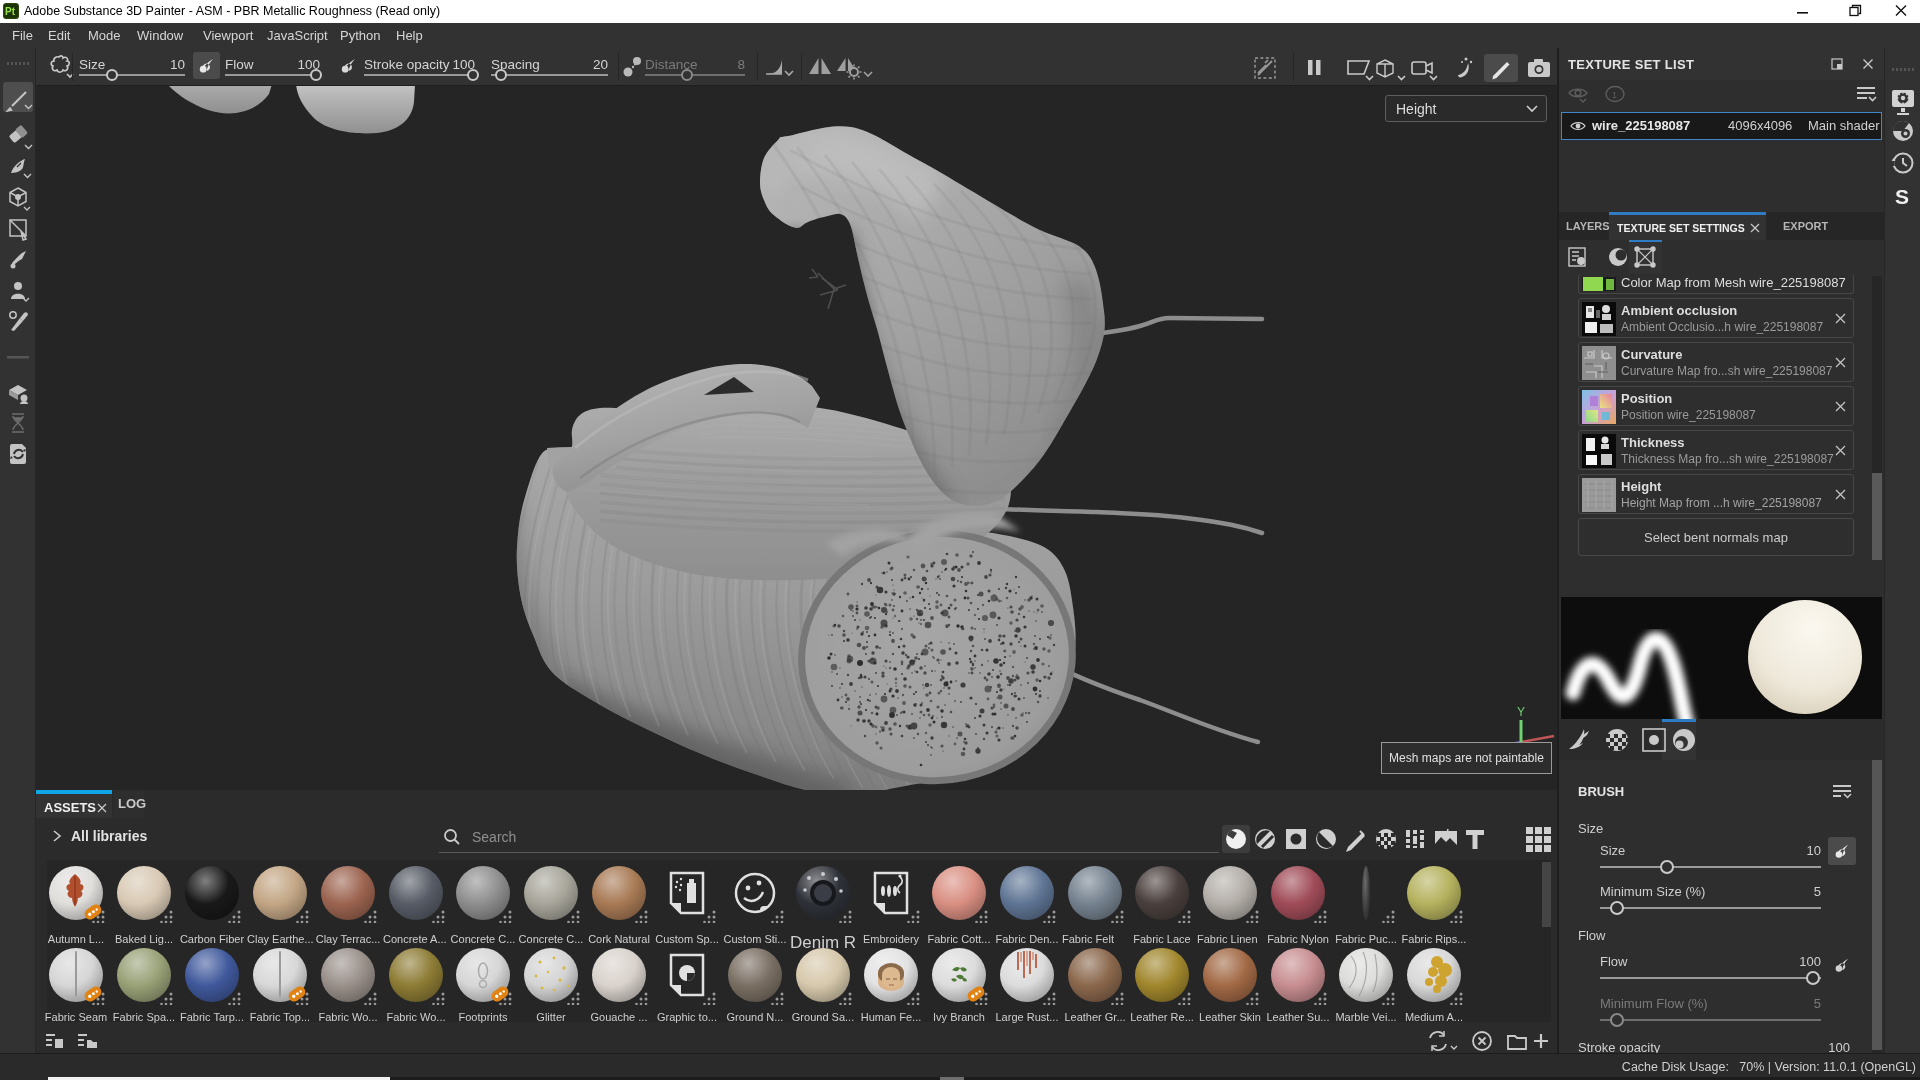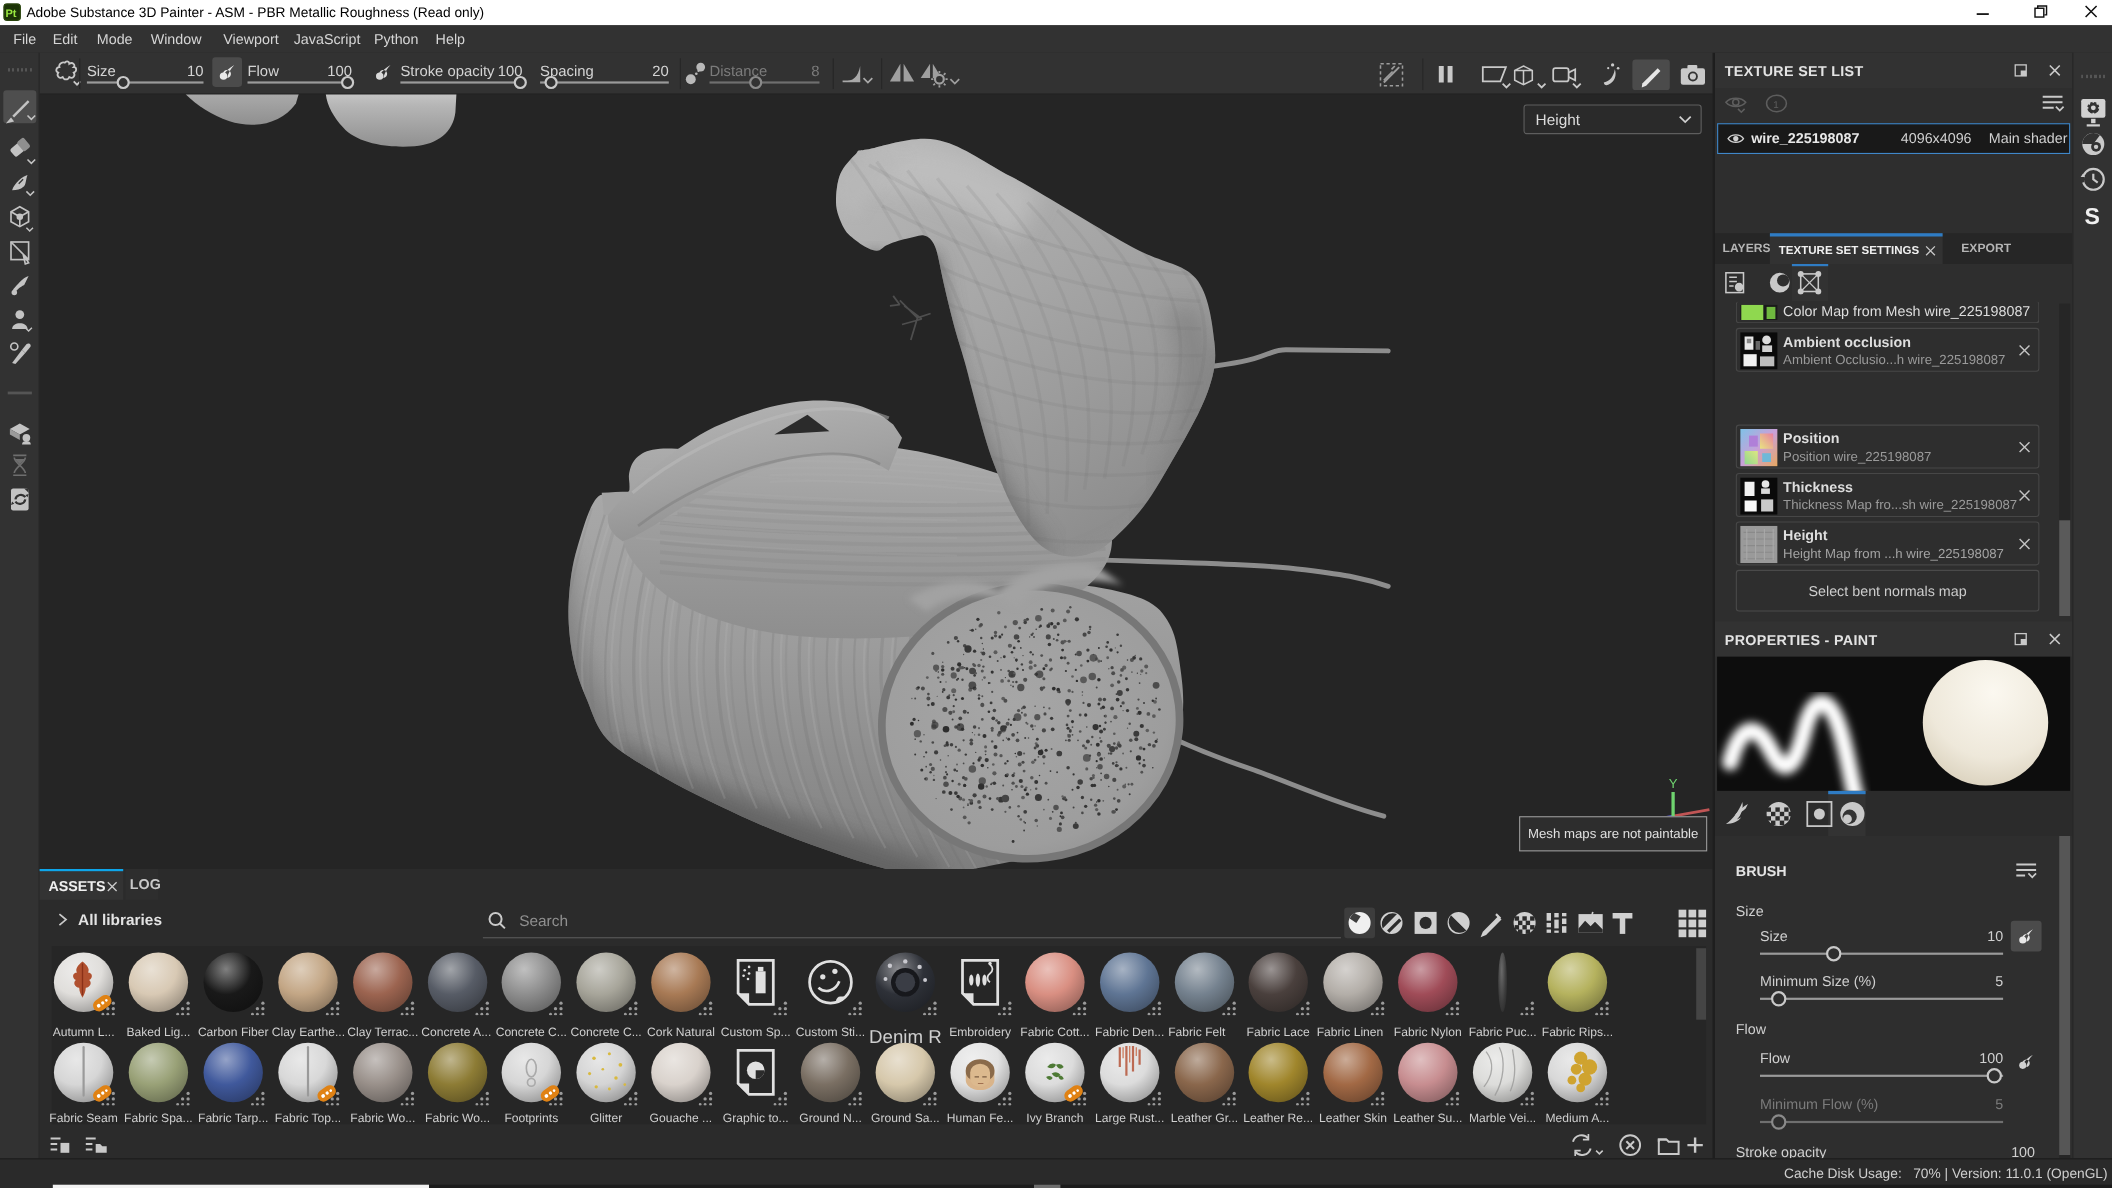--- a/index.html
+++ b/index.html
@@ -1052,21 +1052,21 @@
       <path d="M55 50 L22 56" stroke="#5a5ad0" stroke-width="2.5"></path>
       <path d="M55 50 L88 44" stroke="#c05555" stroke-width="2.5"></path>
       <path d="M55 50 L55 28" stroke="#6fd36f" stroke-width="3"></path>
       <text x="51" y="24" font-size="12" fill="#6fd36f" font-family="Liberation Sans">Y</text>
     </svg>
     <div class="abs" style="left:1345px;top:656px;width:171px;height:32px;background:#2d2d2d;border:1px solid #9a9a9a;display:flex;align-items:center;justify-content:center">
       <span style="font-size:12px;color:#e0e0e0">Mesh maps are not paintable</span>
     </div>
   </div>
 <div class="abs" style="left:36px;top:790px;width:1521px;height:263px;background:#2b2b2b">
-    <div class="abs" style="left:0;top:0;width:76px;height:28px;background:#333333;border-top:2px solid #0ea5e9">
+    <div class="abs" style="left:0;top:0;width:76px;height:28px;background:#333333;border-top:4px solid #0ea5e9">
       <span class="tx" style="left:8px;top:6px;font-size:13px;font-weight:bold;color:#f0f0f0">ASSETS</span>
       <svg class="abs" style="left:61px;top:9px" width="10" height="10" viewBox="0 0 10 10">
         <path d="M1 1 L9 9 M9 1 L1 9" stroke="#c9c9c9" stroke-width="1.2"></path>
       </svg>
     </div>
     <div class="abs" style="left:78px;top:0;width:30px;height:28px;background:#2e2e2e">
       <span class="tx" style="left:4px;top:6px;font-size:13px;font-weight:bold;color:#c9c9c9">LOG</span>
     </div>
     <svg class="abs" style="left:16px;top:40px" width="10" height="12" viewBox="0 0 10 12">
       <path d="M2 1 L8 6 L2 11" fill="none" stroke="#c9c9c9" stroke-width="1.6"></path>
@@ -1902,20 +1902,38 @@
         <path d="M4 4 h8 v12 h-8 Z" fill="#e8e8e8"></path>
         <path d="M6 6 h4 v4 h-4Z" fill="#888"></path>
         <circle cx="24" cy="7" r="4" fill="#dcdcdc"></circle>
         <rect x="20" y="12" width="9" height="6" fill="#cfcfcf"></rect>
         <rect x="3" y="20" width="12" height="11" fill="#f0f0f0"></rect>
         <rect x="18" y="22" width="13" height="9" fill="#bdbdbd"></rect>
         <rect x="14" y="8" width="4" height="8" fill="#666"></rect>
       </svg>
       <span class="tx" style="left:42px;top:4px;font-size:13px;font-weight:bold;color:#dedede">Ambient occlusion</span>
       <span class="tx" style="left:42px;top:21px;font-size:12px;color:#9a9a9a">Ambient Occlusio...h wire_225198087</span>
+      <svg class="abs" style="left:256px;top:14px" width="11" height="11" viewBox="0 0 11 11">
+        <path d="M1 1 L10 10 M10 1 L1 10" stroke="#c3c3c3" stroke-width="1.3"></path>
+      </svg>
+    </div>
+    <div class="abs" style="left:19px;top:294px;width:276px;height:40px;border:1px solid #474747;border-radius:3px;background:#2e2e2e">
+      <svg class="abs" style="left:3px;top:3px" width="34" height="34" viewBox="0 0 34 34">
+        <rect width="34" height="34" fill="#8f8f8f"></rect>
+        <g fill="none" stroke="#c9c9c9" stroke-width="1.2">
+          <path d="M2 12 h10 v-8 M12 20 h8 v12 M20 4 v8 h10 M4 26 h10 v6"></path>
+          <circle cx="24" cy="10" r="3"></circle>
+          <rect x="6" y="6" width="4" height="4"></rect>
+        </g>
+        <g fill="none" stroke="#5f5f5f" stroke-width="1">
+          <path d="M3 18 h8 M16 26 h10 M24 16 v8"></path>
+        </g>
+      </svg>
+      <span class="tx" style="left:42px;top:4px;font-size:13px;font-weight:bold;color:#dedede">Curvature</span>
+      <span class="tx" style="left:42px;top:21px;font-size:12px;color:#9a9a9a">Curvature Map fro...sh wire_225198087</span>
       <svg class="abs" style="left:256px;top:14px" width="11" height="11" viewBox="0 0 11 11">
         <path d="M1 1 L10 10 M10 1 L1 10" stroke="#c3c3c3" stroke-width="1.3"></path>
       </svg>
     </div>
     <div class="abs" style="left:19px;top:338px;width:276px;height:40px;border:1px solid #474747;border-radius:3px;background:#2e2e2e">
       <svg class="abs" style="left:3px;top:3px" width="34" height="34" viewBox="0 0 34 34">
         <defs>
           <linearGradient id="pg1" x1="0" y1="0" x2="1" y2="1">
             <stop offset="0" stop-color="#7fc2e8"></stop>
             <stop offset="0.5" stop-color="#c9a0d8"></stop>
@@ -1967,30 +1985,20 @@
       <span class="tx" style="left:42px;top:21px;font-size:12px;color:#a3a3a3">Height Map from ...h wire_225198087</span>
       <svg class="abs" style="left:256px;top:14px" width="11" height="11" viewBox="0 0 11 11">
         <path d="M1 1 L10 10 M10 1 L1 10" stroke="#c3c3c3" stroke-width="1.3"></path>
       </svg>
     </div>
     <div class="abs" style="left:19px;top:470px;width:276px;height:38px;border:1px solid #4a4a4a;border-radius:3px;background:#2e2e2e;display:flex;align-items:center;justify-content:center">
       <span style="font-size:13px;color:#cccccc">Select bent normals map</span>
     </div>
     <div class="abs" style="left:313px;top:228px;width:10px;height:284px;background:#262626"></div>
     <div class="abs" style="left:313px;top:425px;width:10px;height:87px;background:#5a5a5a"></div>
-    <div class="abs" style="left:0;top:517px;width:325px;height:32px;background:#323232">
-      <span class="tx" style="left:9px;top:9px;font-size:13px;font-weight:bold;color:#e3e3e3;letter-spacing:0.3px">PROPERTIES - PAINT</span>
-      <svg class="abs" style="left:272px;top:10px" width="12" height="12" viewBox="0 0 12 12">
-        <rect x="1" y="1" width="10" height="10" fill="none" stroke="#c9c9c9" stroke-width="1.2"></rect>
-        <path d="M6 6 h5 v5 h-5 Z" fill="#c9c9c9"></path>
-      </svg>
-      <svg class="abs" style="left:303px;top:10px" width="12" height="12" viewBox="0 0 12 12">
-        <path d="M1.5 1.5 L10.5 10.5 M10.5 1.5 L1.5 10.5" stroke="#c9c9c9" stroke-width="1.4"></path>
-      </svg>
-    </div>
     <div class="abs" style="left:2px;top:549px;width:321px;height:122px;background:#0d0d0d"></div>
     <svg class="abs" style="left:2px;top:549px" width="160" height="122" viewBox="0 0 160 122">
       <defs>
         <filter id="sqb">
           <feGaussianBlur stdDeviation="3.8"></feGaussianBlur>
         </filter>
       </defs>
       <path d="M12 96 C18 72 28 62 38 70 C48 78 50 92 58 98 C66 103 72 94 78 72 C84 46 92 38 100 44 C110 52 116 80 122 110 C124 120 126 128 128 134" fill="none" stroke="#ffffff" stroke-width="15" stroke-linecap="round" filter="url(#sqb)"></path>
     </svg>
     <svg class="abs" style="left:185px;top:549px" width="125" height="122" viewBox="0 0 125 122">

